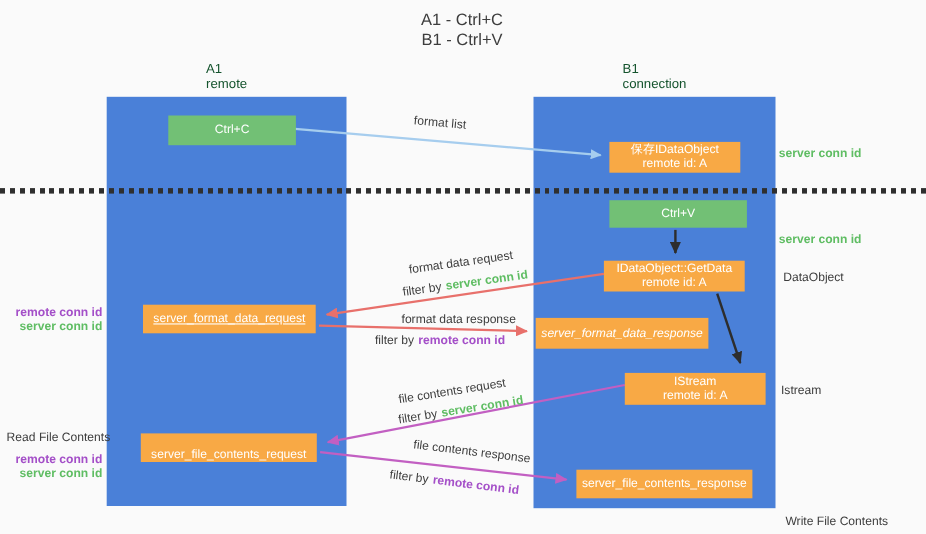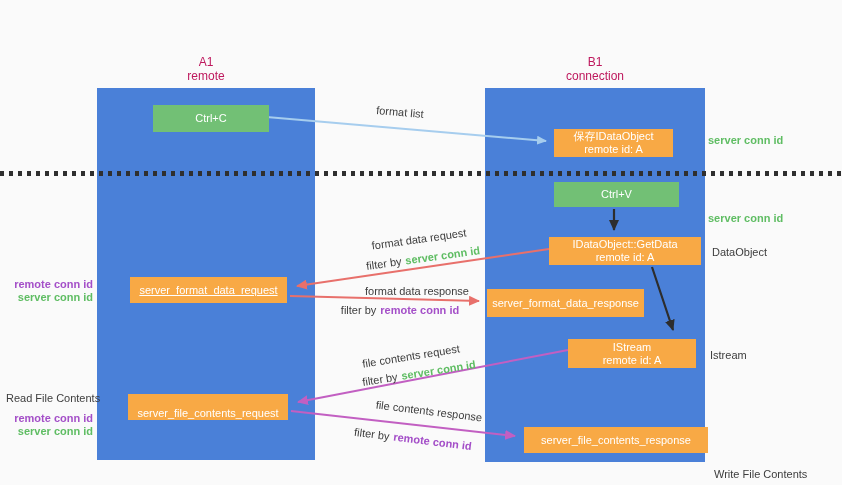--- a/index.html
+++ b/index.html
@@ -1,45 +1,45 @@
 <!DOCTYPE html>
 <html><head>
 <meta charset="utf-8">
 <style>
   html,body { margin:0; padding:0; background:#fafafa; font-family:"Liberation Sans", sans-serif; }
   .stage { position:relative; width:842px; height:485px; background:#fafafa; overflow:hidden; }
 
   .title { position:absolute; left:420px; top:10px; transform:translateX(-50%);
            text-align:center; font-size:15px; line-height:18px; color:#3d3d3d; }
 
-  .lane-header { position:absolute; transform:translateX(-50%); text-align:center;
-                 font-size:12px; line-height:14px; color:#be185d; white-space:nowrap; }
+  .lane-header { position:absolute; transform:translateX(-50%); text-align:left;
+                 font-size:12px; line-height:14px; color:#14532d; white-space:nowrap; }
 
   .lane { position:absolute; background:#4a80d8; }
   .lane-left  { left:97px;  top:88px; width:218px; height:372px; }
   .lane-right { left:485px; top:88px; width:220px; height:374px; }
 
   .divider { position:absolute; left:0; top:171px; width:842px; height:5px;
              background:repeating-linear-gradient(90deg,#2f2f2f 0 4.5px, transparent 4.5px 9px); }
 
   .node { position:absolute; display:flex; flex-direction:column; align-items:center;
           justify-content:center; color:#ffffff; font-size:11px; line-height:13px;
           text-align:center; white-space:nowrap; }
   .green  { background:#72c075; }
   .orange { background:#f8a945; }
 
   .n-ctrl-c   { left:137px; top:105px; width:116px; height:27px;margin-left:16px; }
   .n-save     { left:554px; top:129px; width:119px; height:28px; }
   .n-ctrl-v   { left:554px; top:182px; width:125px; height:25px; }
-  .n-getdata  { left:549px; top:237px; width:152px; height:28px; }
+  .n-getdata  { left:549px; top:237px; width:128px; height:28px; }
   .n-fmt-req  { left:130px; top:277px; width:157px; height:26px;text-decoration:underline; }
-  .n-fmt-resp { left:487px; top:289px; width:157px; height:28px; }
+  .n-fmt-resp { left:487px; top:289px; width:157px; height:28px;font-style:italic; }
   .n-istream  { left:568px; top:339px; width:128px; height:29px; }
   .n-file-req { left:128px; top:394px; width:160px; height:26px;justify-content:flex-end; }
-  .n-file-resp{ left:524px; top:427px; width:184px; height:26px; }
+  .n-file-resp{ left:524px; top:427px; width:160px; height:26px; }
 
   svg.overlay { position:absolute; left:0; top:0; pointer-events:none; }
 
   .lbl { position:absolute; font-size:11px; color:#3d3d3d; white-space:nowrap; }
   .cl  { transform:translate(-50%,-50%); }
   .r-m8 { transform:translate(-50%,-50%) rotate(-8deg); }
   .r-m9 { transform:translate(-50%,-50%) rotate(-9deg); }
   .r-p5 { transform:translate(-50%,-50%) rotate(5deg); }
   .r-p7 { transform:translate(-50%,-50%) rotate(7deg); }
 
@@ -48,20 +48,24 @@
   .gap { margin-left:4px; }
 
   .right-block { position:absolute; left:0; width:93px; text-align:right;
                  font-size:11px; line-height:13px; white-space:nowrap; }
 </style>
 </head>
 <body>
 
 <div class="stage">
 
+  <div class="title">
+    <div>A1 - Ctrl+C</div>
+    <div>B1 - Ctrl+V</div>
+  </div>
 
   <div class="lane-header" style="left:206px; top:55px;">
     <div>A1</div>
     <div>remote</div>
   </div>
   <div class="lane-header" style="left:595px; top:55px;">
     <div>B1</div>
     <div>connection</div>
   </div>
 

